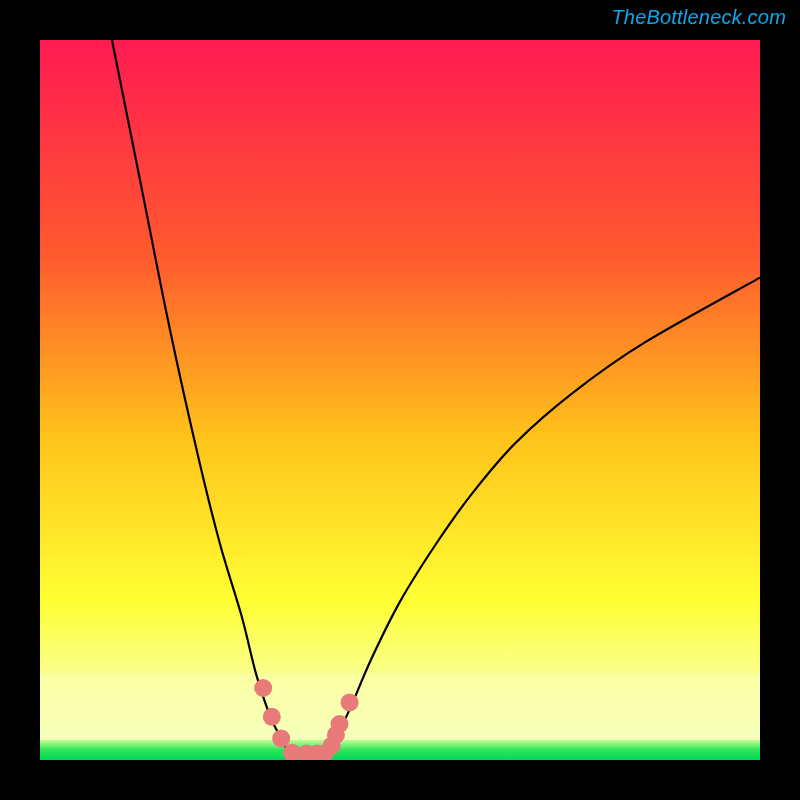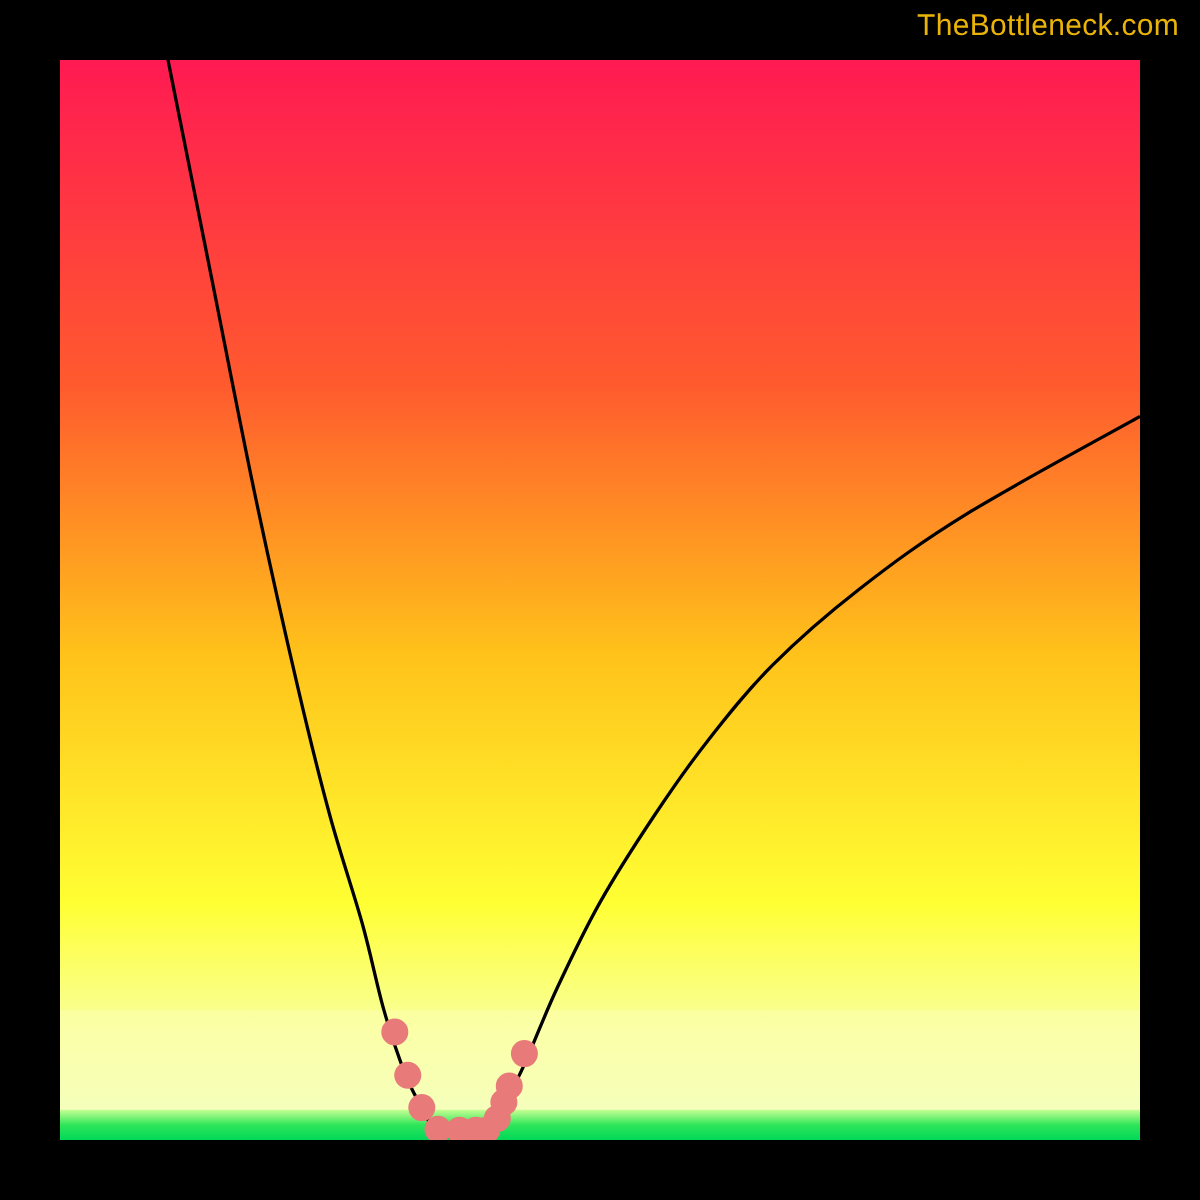--- a/index.html
+++ b/index.html
@@ -27,23 +27,24 @@
   }
   .svg-full {
     width: 100%;
     height: 100%;
     display: block;
   }
   .watermark {
     position: absolute;
     top: 6px;
     right: 14px;
-    color: #eab308;
+    color: #0ea5e9;
     font-size: 20px;
     letter-spacing: 0.2px;
+    font-style: italic;
   }
 </style>
 </head>
 <body>
 
 <div class="frame">
   <div class="watermark">TheBottleneck.com</div>
   <div class="plot">
     <svg class="svg-full" viewBox="0 0 720 720" preserveAspectRatio="none">
       <defs>

